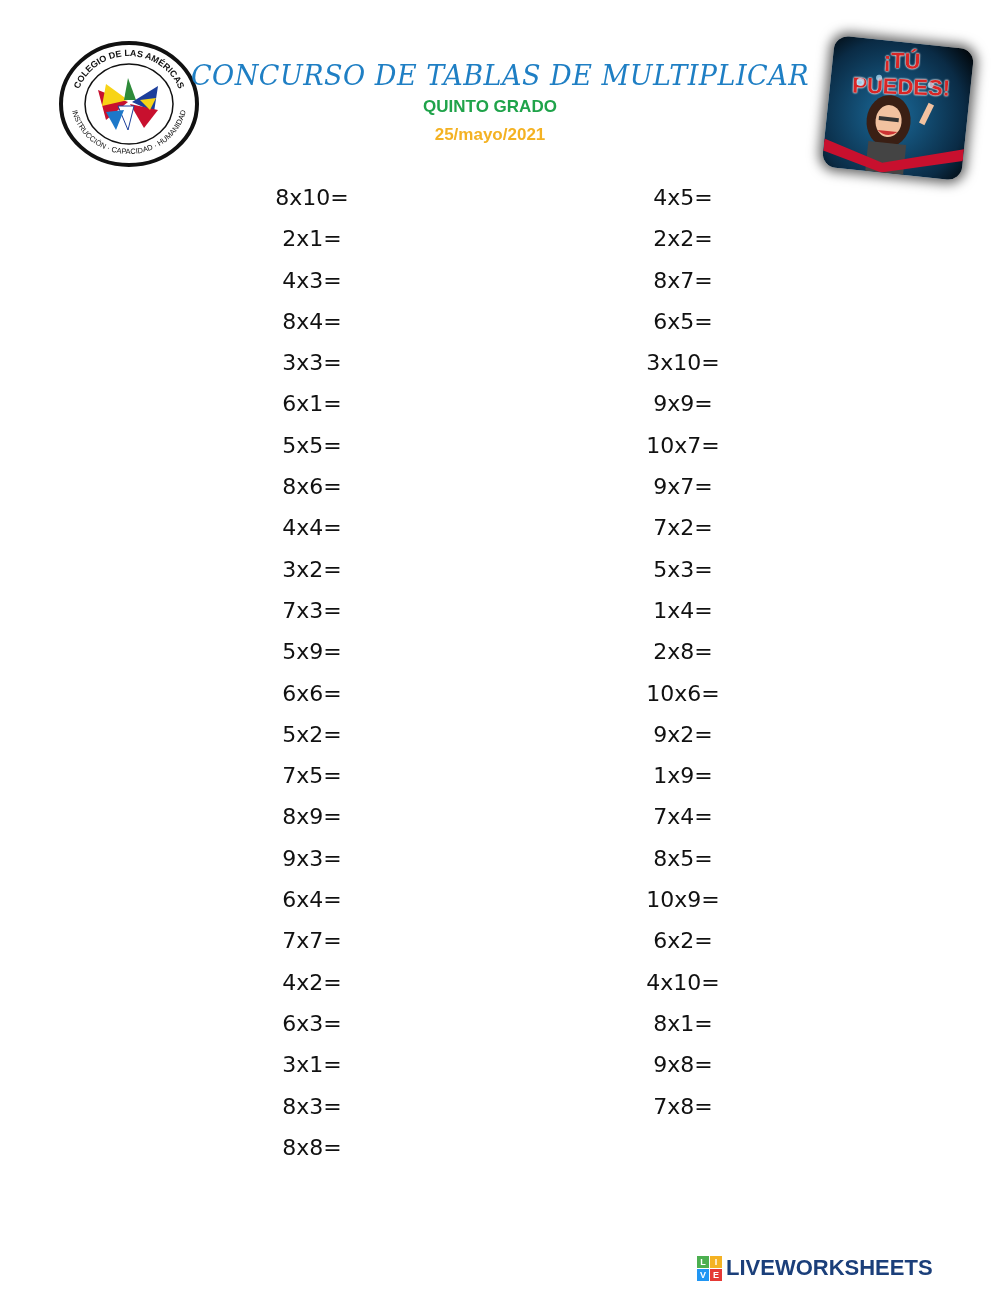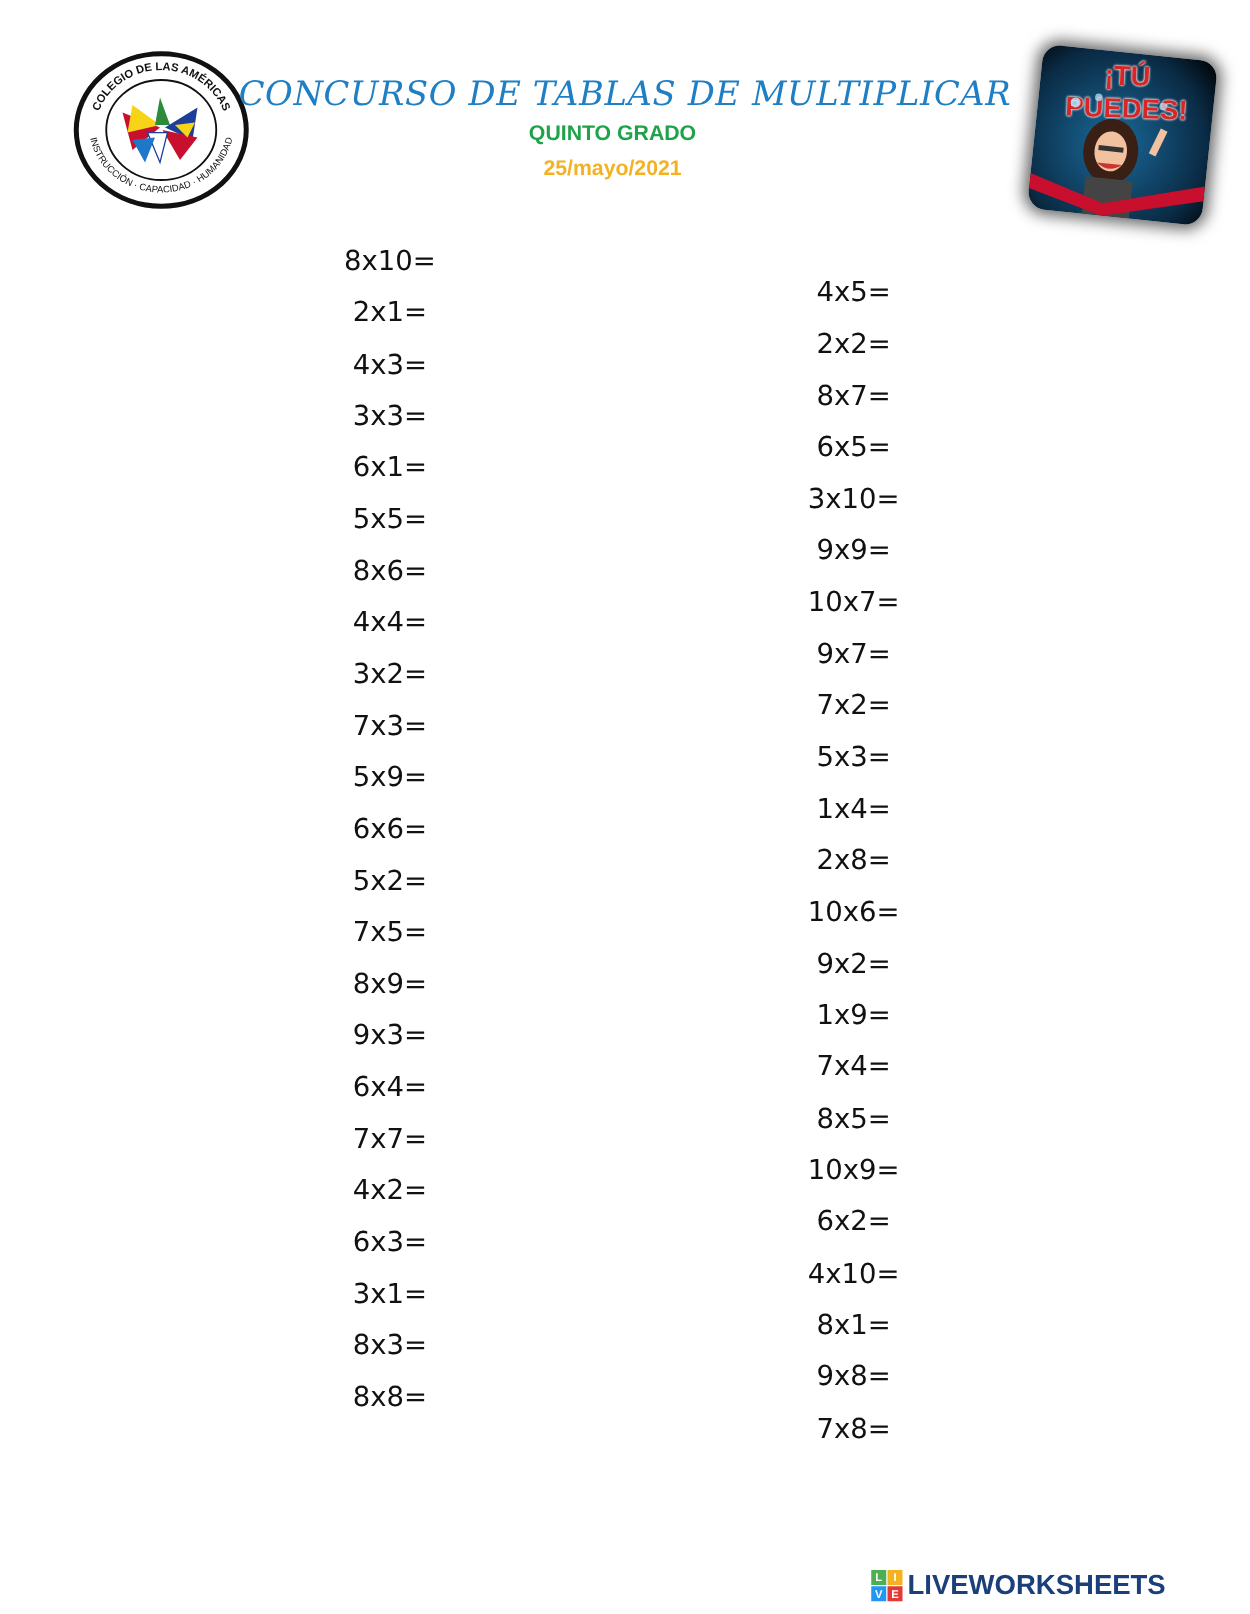--- a/index.html
+++ b/index.html
@@ -4,23 +4,23 @@
 <style>
   html, body { margin:0; padding:0; background:#ffffff; }
   body { width:1000px; height:1291px; position:relative; overflow:hidden; font-family:"DejaVu Sans", sans-serif; color:#111; }
   .logo { position:absolute; left:58px; top:40px; width:142px; height:128px; }
   .title { position:absolute; left:0; width:1000px; text-align:center; }
   .t1 { top:60px; left:0; width:1000px; font-family:"DejaVu Serif", serif; font-size:27px; color:#1f7fc4; letter-spacing:0.5px; font-style:italic; }
   .t2 { top:97px; font-family:"Liberation Sans", sans-serif; font-weight:bold; font-size:17px; color:#1fa34a; left:-10px; }
   .t3 { top:125px; font-family:"Liberation Sans", sans-serif; font-weight:bold; font-size:17px; color:#f4b223; left:-10px; }
   .badge { position:absolute; left:828px; top:42px; width:140px; height:132px; transform:rotate(6deg); border-radius:14px; background:radial-gradient(circle at 45% 55%, #1a6a9a, #0a2b45 70%, #000 100%); box-shadow:0 0 12px 4px rgba(0,0,0,0.6); overflow:hidden; }
   .badge-text { position:absolute; top:6px; left:0; width:100%; text-align:center; font-family:"Liberation Sans", sans-serif; font-weight:bold; font-size:22px; color:#d82626; text-shadow:0 0 2px #fff, 0 0 2px #fff; transform:rotate(-4deg); }
-  .col { position:absolute; top:194px; width:200px; }
+  .col { position:absolute; top:182px; width:200px; }
   .col-left { left:212px; }
-  .col-right { left:583px;margin-top:25px; }
+  .col-right { left:583px; }
   .item { height:41.3px; line-height:32px; text-align:center; font-family:"DejaVu Sans", sans-serif; font-size:22px; color:#111; }
   .footer { position:absolute; left:697px; top:1255px; display:flex; align-items:center; }
   .lw-grid { display:grid; grid-template-columns:12px 12px; grid-template-rows:12px 12px; gap:1px; margin-right:4px; }
   .lw-grid span { font-family:"Liberation Sans", sans-serif; font-size:9px; font-weight:bold; color:#fff; text-align:center; line-height:12px; }
   .lw-text { font-family:"Liberation Sans", sans-serif; font-weight:bold; font-size:22px; color:#1b3f7a; letter-spacing:0px; }
 </style>
 </head>
 <body>
 
 <div class="logo">
@@ -61,20 +61,21 @@
     <rect x="44" y="102" width="38" height="30" fill="#444"></rect>
     <path d="M0 104 L60 122 L140 100 L140 112 L60 132 L0 116 Z" fill="#c8102e"></path>
     <rect x="96" y="58" width="6" height="22" fill="#f2c2a0" transform="rotate(20 99 69)"></rect>
   </svg>
 </div>
 
 <div class="col col-left">
   <div class="item">8x10=</div>
   <div class="item">2x1=</div>
   <div class="item">4x3=</div>
+  <div class="item">8x4=</div>
   <div class="item">3x3=</div>
   <div class="item">6x1=</div>
   <div class="item">5x5=</div>
   <div class="item">8x6=</div>
   <div class="item">4x4=</div>
   <div class="item">3x2=</div>
   <div class="item">7x3=</div>
   <div class="item">5x9=</div>
   <div class="item">6x6=</div>
   <div class="item">5x2=</div>

